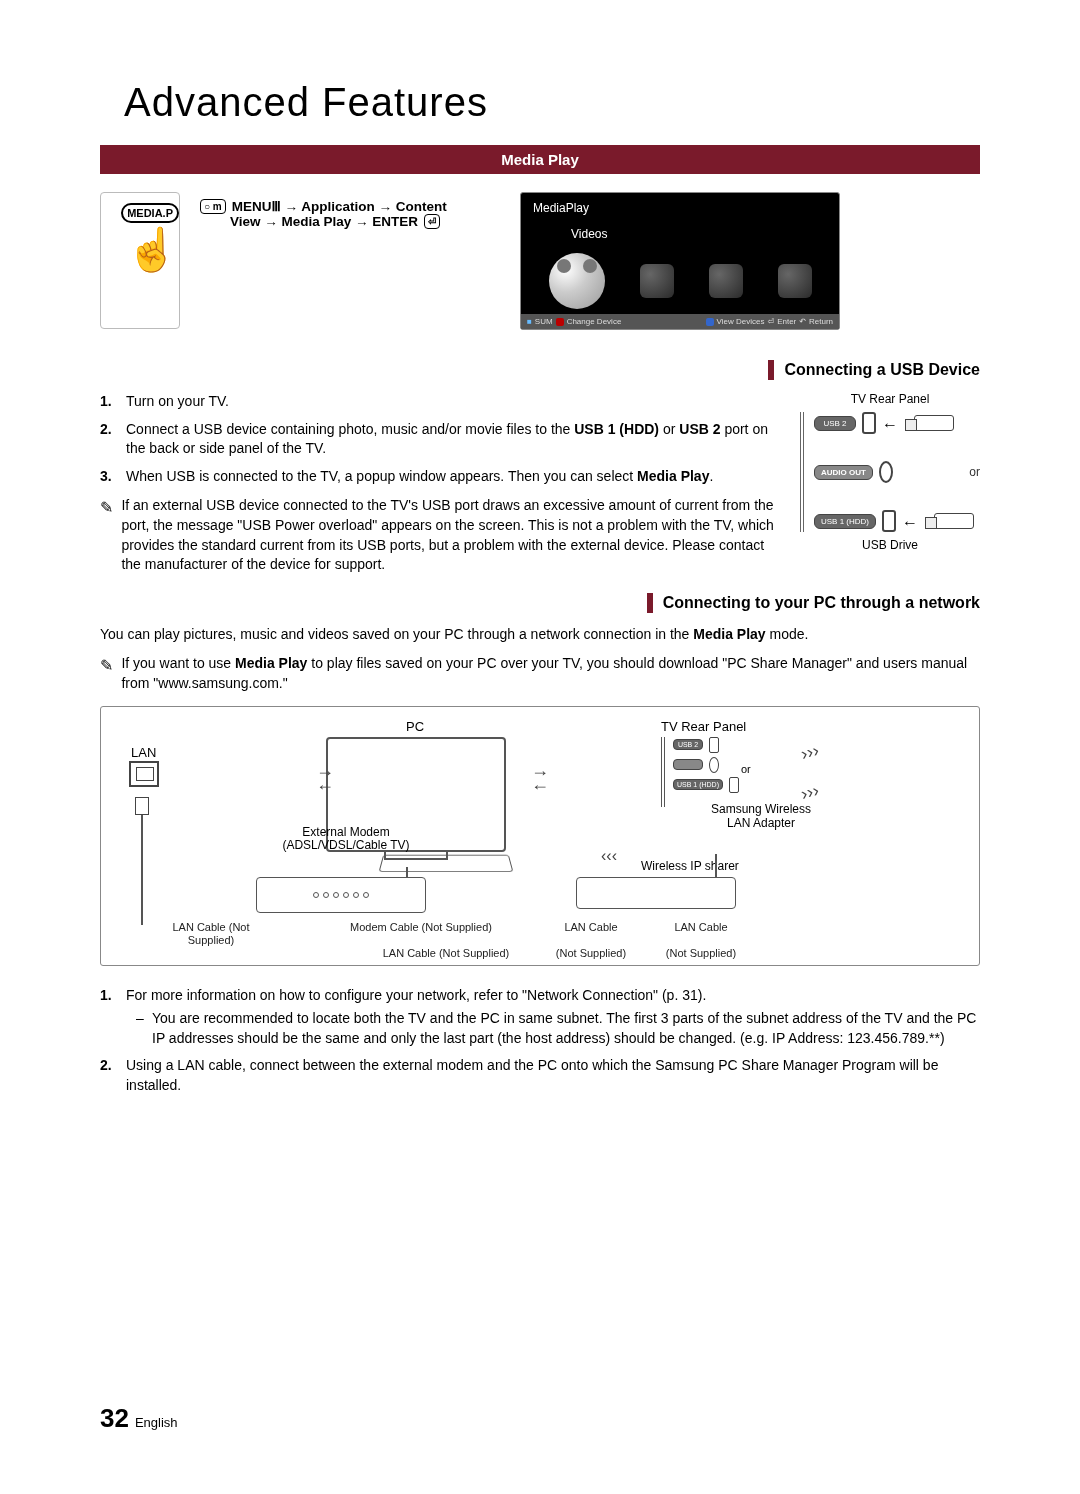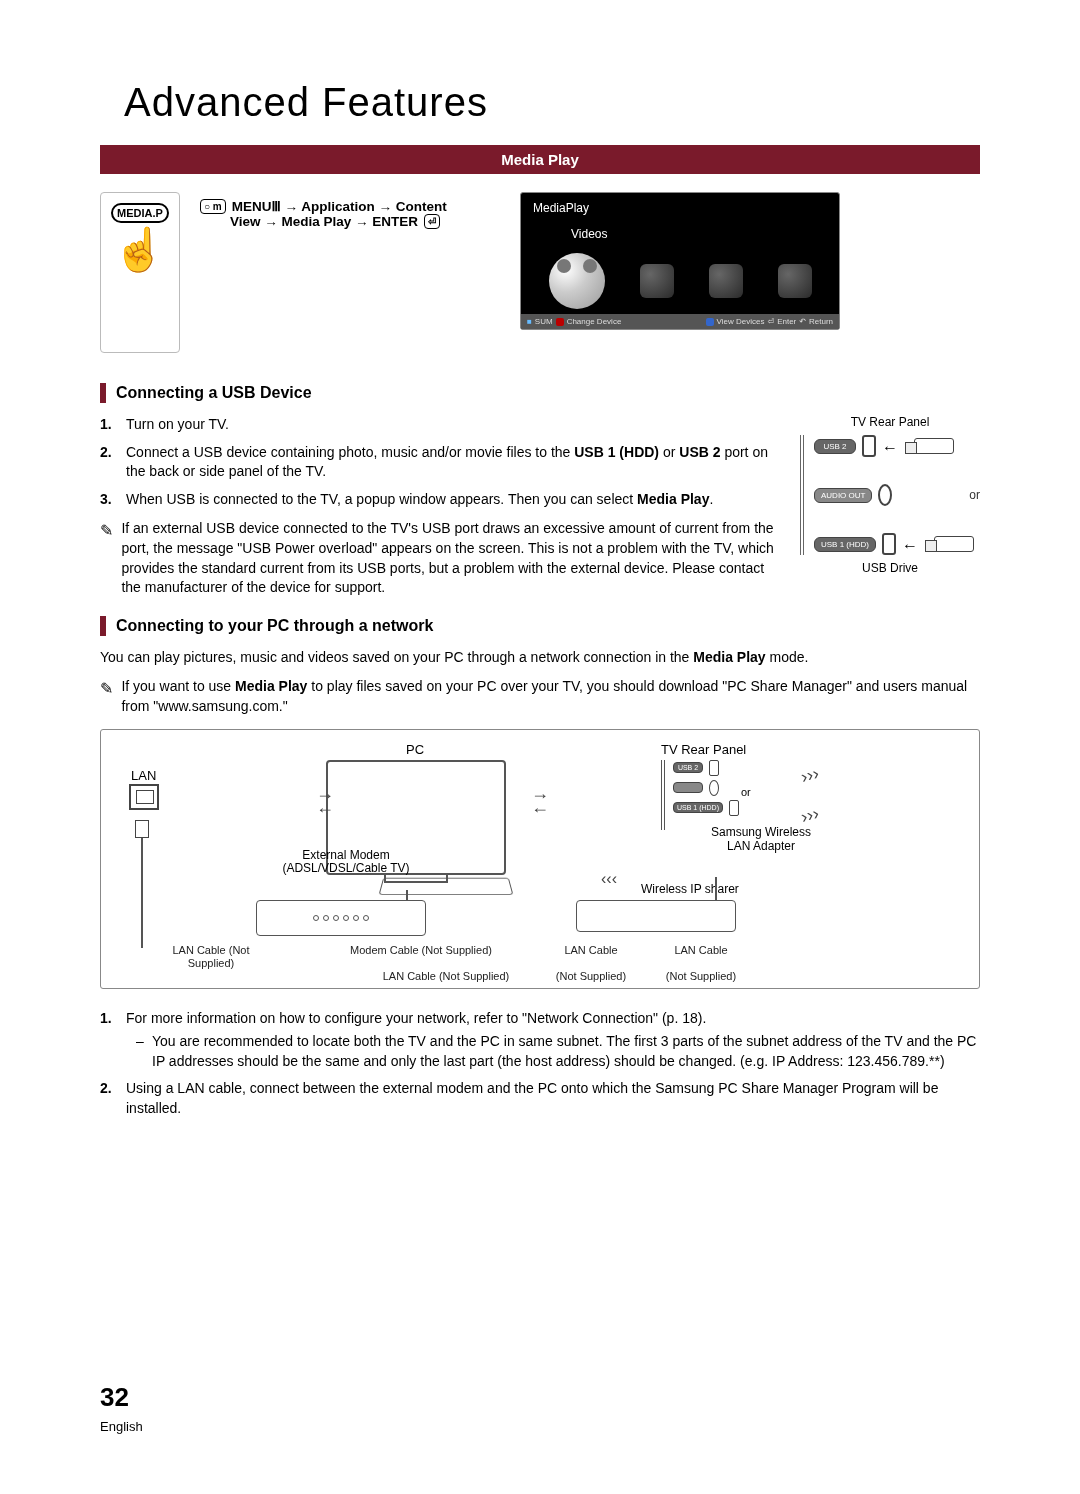--- a/index.html
+++ b/index.html
@@ -29,26 +29,26 @@
     font-size: 15px;
     margin-bottom: 18px;
   }
   .intro-row {
     display: flex;
     gap: 20px;
     margin-bottom: 30px;
   }
   .hand-block {
     width: 80px;
-    height: 161px;
+    height: 137px;
     border: 1px solid #bbb;
     border-radius: 4px;
     display: flex;
     flex-direction: column;
-    align-items: center;
+    align-items: flex-end;
     padding-top: 10px;
     gap: 6px;
   }
   .mediap-badge {
     border: 2px solid #000;
     border-radius: 10px;
     font-size: 11px;
     font-weight: bold;
     padding: 2px 4px;
   }
@@ -127,20 +127,21 @@
     display:flex; justify-content:space-between;
     padding:3px 6px;
   }
   .tv-footer span { display:flex; gap:3px; align-items:center; }
   .dot { width:8px; height:8px; display:inline-block; border-radius:2px; }
   .dot.red{background:#b00;} .dot.blue{background:#36c;}
   .section-head {
     display:flex; align-items:center; gap:10px;
     font-weight:bold; font-size:16px;
     margin: 18px 0 12px 0;
+    justify-content: flex-end;
   }
   .section-head .bar { width:6px; height:20px; background:#7a1a2b; }
   .two-col { display:flex; gap:20px; }
   .steps { flex:1; }
   ol.numlist { list-style:none; counter-reset:item; }
   ol.numlist > li {
     counter-increment:item;
     position:relative;
     padding-left:26px;
     margin-bottom:8px;
@@ -291,21 +292,21 @@
   .nd-c5b{ top:240px; left:550px; width:100px; }
   
   .nd-line { position:absolute; background:#555; }
   .l-lan-down { top:108px; left:40px; width:2px; height:110px; }
   .l-modem-pc { top:160px; left:305px; width:2px; height:10px; }
   ul.sublist { list-style:none; margin-top:4px; margin-left:10px; }
   ul.sublist li { position:relative; padding-left:16px; margin-bottom:6px; line-height:1.4; }
   ul.sublist li::before { content:"–"; position:absolute; left:0; }
   .page-footer {
     position:absolute; bottom:60px; left:100px;
-    display:flex; align-items:baseline; gap:6px;flex-direction:column;
+    display:flex; align-items:baseline; gap:6px;
   }
   .page-num { font-size:26px; font-weight:bold; }
   .page-lang { font-size:13px; }
   b { font-weight:bold; }
 </style>
 </head>
 <body>
 
 <h1>Advanced Features</h1>
 
@@ -375,21 +376,21 @@
   <div class="side-panel">
     <div class="panel-label">TV Rear Panel</div>
     <div class="panel-diagram">
       <div class="port-row">
         <span class="port-box">USB 2</span>
         <span class="port-slot"></span>
         <span class="arrow-l">←</span>
         <span class="usb-stick"></span>
       </div>
       <div class="port-row">
-        <span class="port-box" style="background:#888;">AUDIO OUT</span>
+        <span class="port-box" style="background:#888;font-weight:bold;">AUDIO OUT</span>
         <span class="port-slot" style="border-radius:50%;"></span>
         <span style="flex:1;"></span>
         <span class="or-label">or</span>
       </div>
       <div class="port-row">
         <span class="port-box">USB 1 (HDD)</span>
         <span class="port-slot"></span>
         <span class="arrow-l">←</span>
         <span class="usb-stick"></span>
       </div>
@@ -477,21 +478,21 @@
   <span class="nd-clabel nd-c2">Modem Cable (Not Supplied)</span>
   <span class="nd-clabel nd-c3">LAN Cable (Not Supplied)</span>
   <span class="nd-clabel nd-c4">LAN Cable</span>
   <span class="nd-clabel nd-c4b">(Not Supplied)</span>
   <span class="nd-clabel nd-c5">LAN Cable</span>
   <span class="nd-clabel nd-c5b">(Not Supplied)</span>
 </div>
 
 <ol class="numlist">
   <li>
-    <span>For more information on how to configure your network, refer to "Network Connection" (p. 18).</span>
+    <span>For more information on how to configure your network, refer to "Network Connection" (p. 31).</span>
     <ul class="sublist">
       <li>You are recommended to locate both the TV and the PC in same subnet. The first 3 parts of the subnet address of the TV and the PC IP addresses should be the same and only the last part (the host address) should be changed. (e.g. IP Address: 123.456.789.**)</li>
     </ul>
   </li>
   <li>
     <span>Using a LAN cable, connect between the external modem and the PC onto which the Samsung PC Share Manager Program will be installed.</span>
   </li>
 </ol>
 
 <div class="page-footer">

